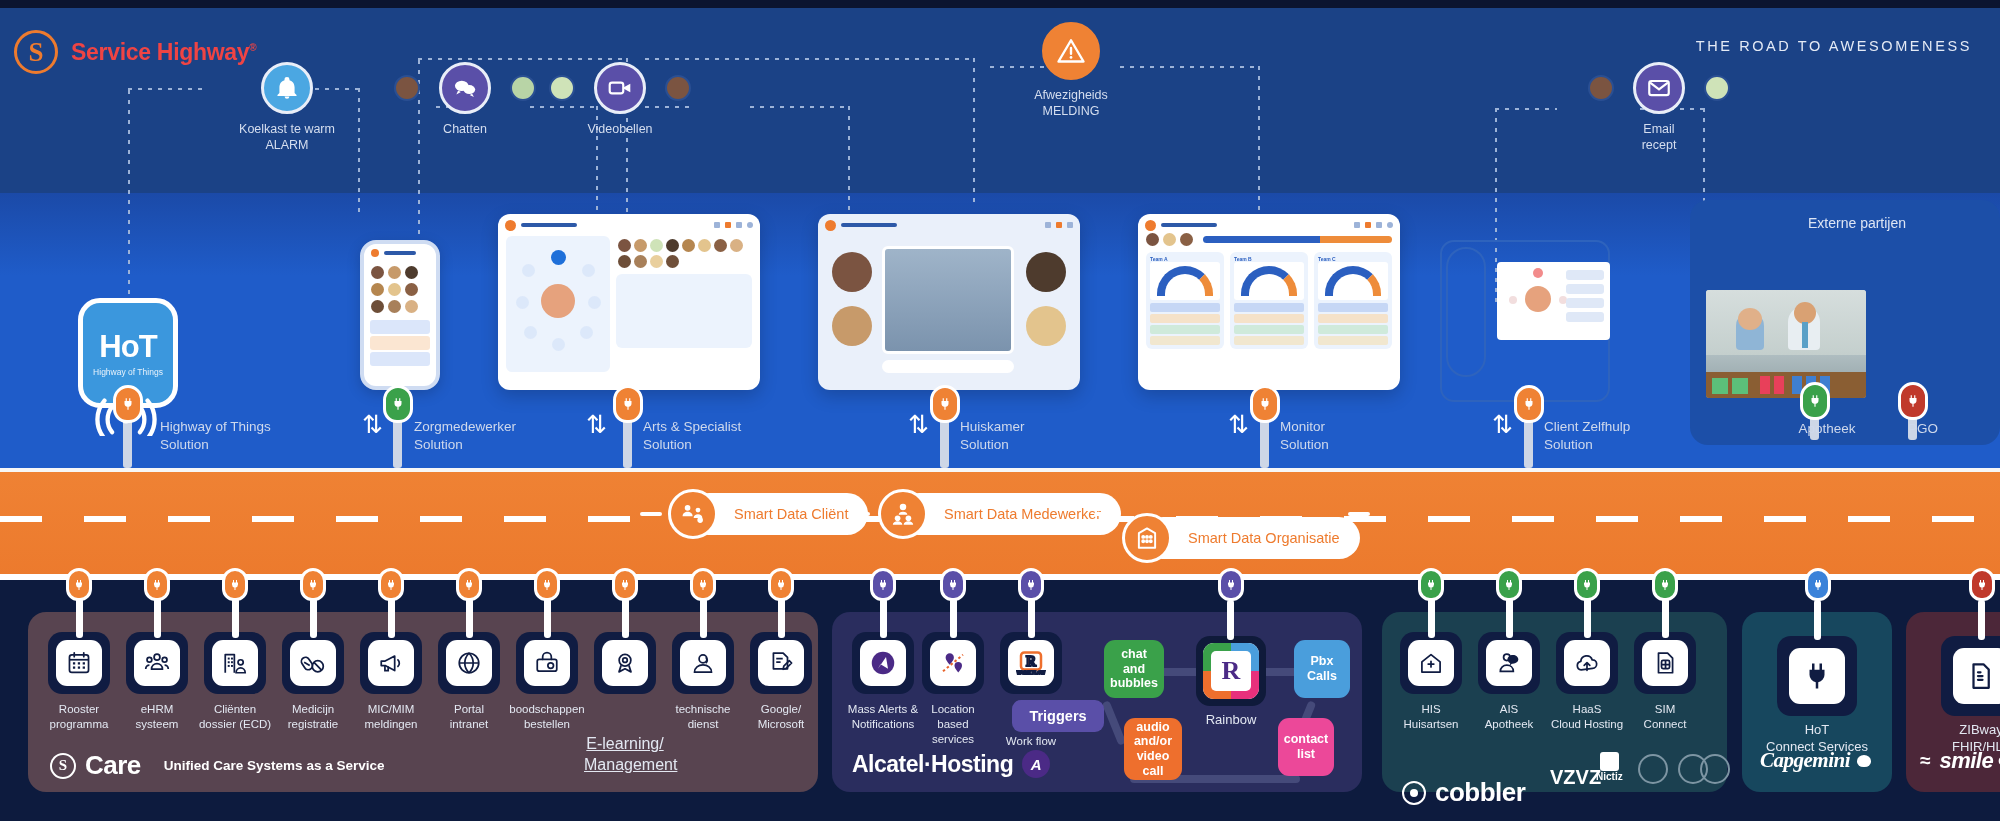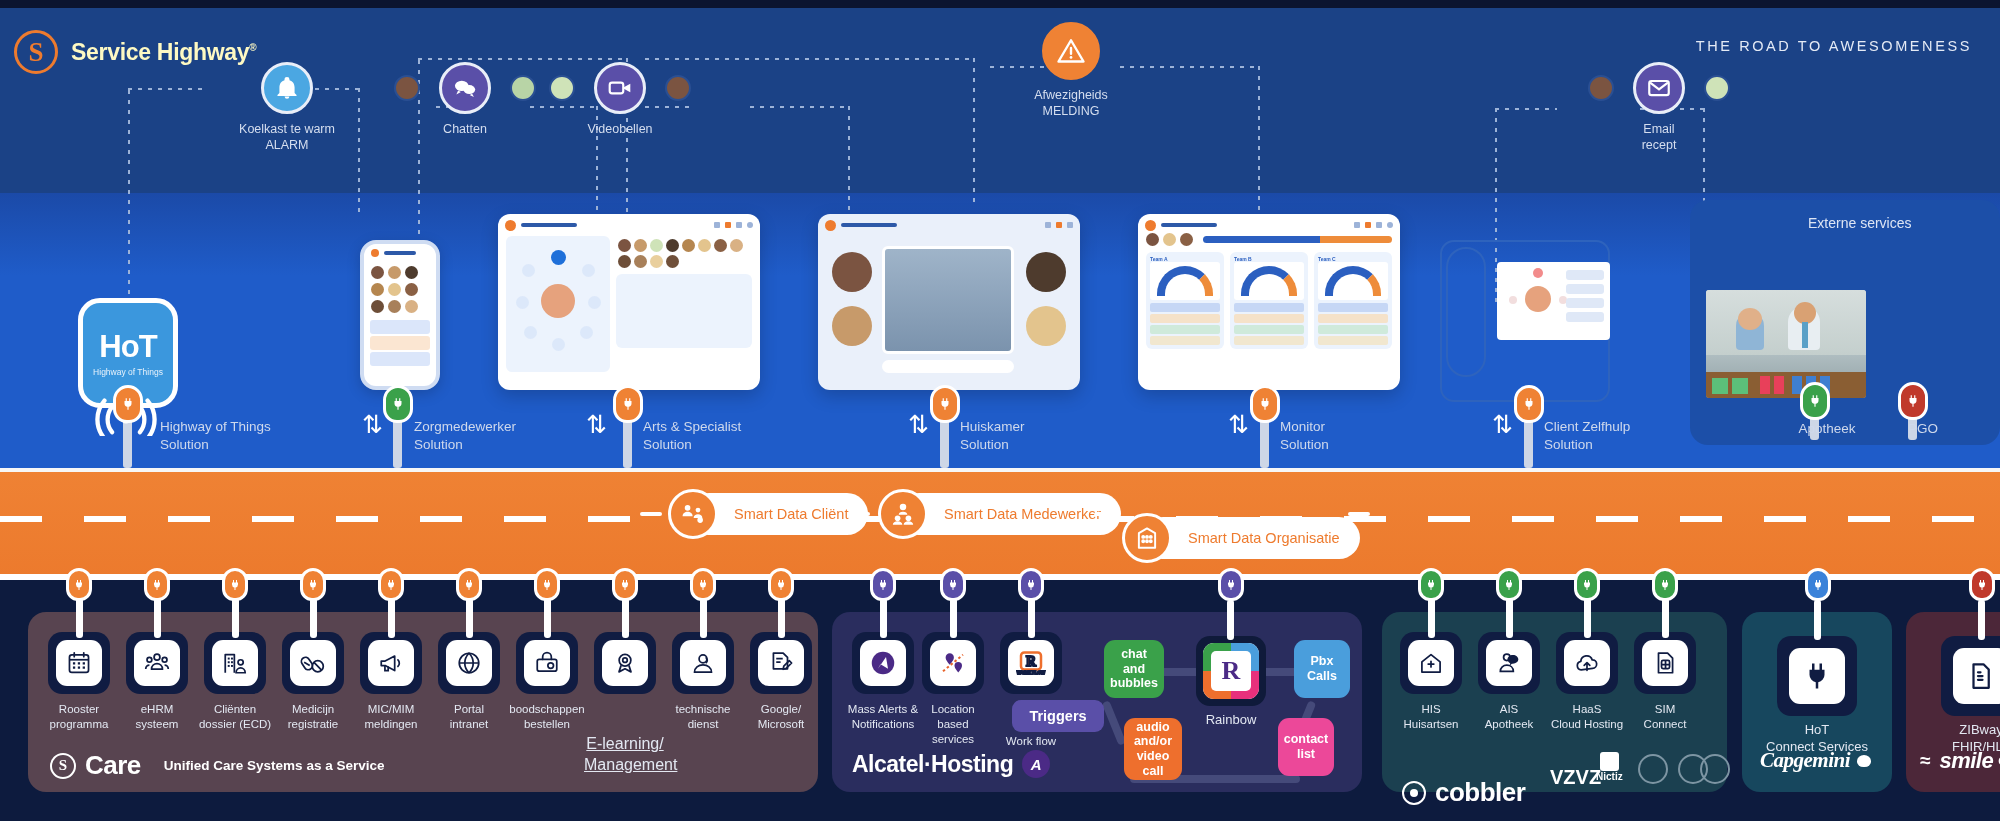--- a/index.html
+++ b/index.html
@@ -54,21 +54,21 @@
     background:#0d1b3e;
   }
 
   
   .logo-wrap{ position:absolute; left:14px; top:30px; display:flex; align-items:center; gap:13px; }
   .logo-ring{
     width:44px;height:44px;border-radius:50%;
     border:3px solid #ee7b2e; display:flex;align-items:center;justify-content:center;
     color:#ee7b2e;font-size:27px;font-weight:bold;font-family:"Liberation Serif",serif;
   }
-  .logo-text{ color:#fef9c3; font-size:23px; font-weight:bold; letter-spacing:-0.3px;}
+  .logo-text{ color:#ef4444; font-size:23px; font-weight:bold; letter-spacing:-0.3px;}
   .logo-text sup{font-size:10px; vertical-align:super;}
 
   .tagline{
     position:absolute; right:28px; top:38px;
     color:#e4eaf5; font-size:14.5px; letter-spacing:2.6px; font-weight:400;
   }
 
   
   .evt{ position:absolute; text-align:center; }
   .evt .bub{
@@ -489,21 +489,21 @@
     <div style="position:absolute;left:36px;top:6px;width:10px;height:10px;border-radius:50%;background:#f28b8b;"></div>
     <div style="position:absolute;left:12px;top:34px;width:8px;height:8px;border-radius:50%;background:#f2dede;"></div>
     <div style="position:absolute;left:62px;top:34px;width:8px;height:8px;border-radius:50%;background:#f2dede;"></div>
     <div style="position:absolute;right:6px;top:8px;width:38px;height:10px;border-radius:3px;background:#dfe8f7;"></div>
     <div style="position:absolute;right:6px;top:22px;width:38px;height:10px;border-radius:3px;background:#dfe8f7;"></div>
     <div style="position:absolute;right:6px;top:36px;width:38px;height:10px;border-radius:3px;background:#dfe8f7;"></div>
     <div style="position:absolute;right:6px;top:50px;width:38px;height:10px;border-radius:3px;background:#dfe8f7;"></div>
   </div>
 
   <div class="ext" style="left:1690px; top:200px; width:310px; height:245px;"></div>
-  <div class="ext-title" style="left:1808px; top:215px;">Externe services</div>
+  <div class="ext-title" style="left:1808px; top:215px;">Externe partijen</div>
   <div class="pharm" style="left:1706px; top:290px; width:160px; height:108px;">
     <div style="position:absolute;left:0;top:0;width:100%;height:60%;background:linear-gradient(180deg,#d6dedd 0%,#c4cfcd 100%);"></div>
     <div style="position:absolute;left:30px;top:22px;width:28px;height:38px;border-radius:14px 14px 4px 4px;background:#8fb5d6;"></div>
     <div style="position:absolute;left:30px;top:18px;width:24px;height:22px;border-radius:50%;background:#e0b089;margin-left:2px;"></div>
     <div style="position:absolute;left:82px;top:16px;width:32px;height:44px;border-radius:16px 16px 4px 4px;background:#e8eef2;"></div>
     <div style="position:absolute;left:88px;top:12px;width:22px;height:22px;border-radius:50%;background:#d9a173;"></div>
     <div style="position:absolute;left:96px;top:32px;width:6px;height:26px;background:#5aa0c7;"></div>
     <div style="position:absolute;left:0;bottom:0;width:100%;height:26px;background:#8a5e33;"></div>
     <div style="position:absolute;left:6px;bottom:4px;width:16px;height:16px;background:#5cbf7a;"></div>
     <div style="position:absolute;left:26px;bottom:4px;width:16px;height:16px;background:#5cbf7a;"></div>

